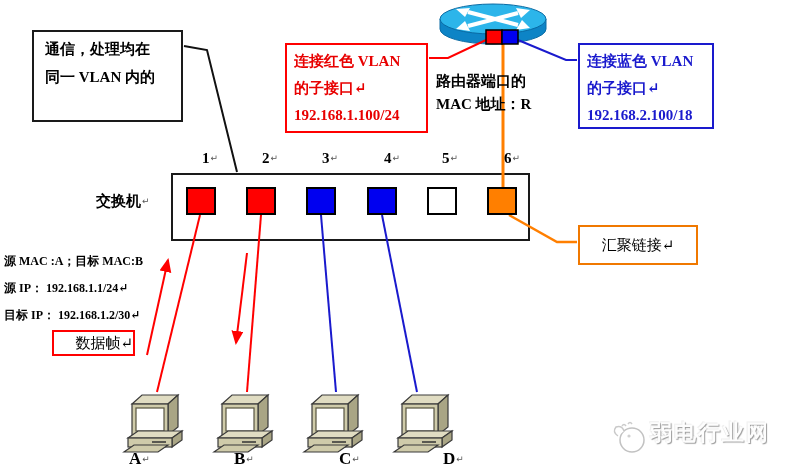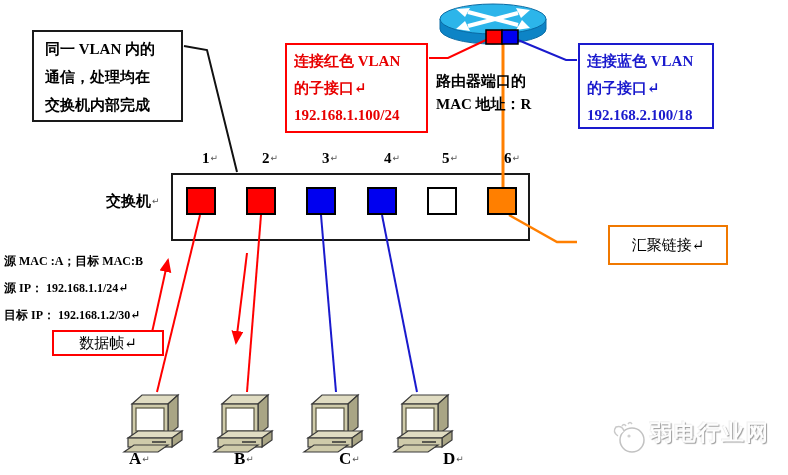--- a/index.html
+++ b/index.html
@@ -27,21 +27,21 @@
   .trunkbox{font-size:15px;text-align:center;line-height:36px;}
   
   .switch-box{box-sizing:border-box;position:absolute;left:171px;top:173px;width:359px;height:68px;
     border:2px solid #1a1a1a;background:#fff;z-index:1;}
   .port{box-sizing:border-box;position:absolute;top:187px;width:30px;height:28px;border:2px solid #000;z-index:4;}
   .port-red{background:#ff0000;}
   .port-blue{background:#0000f0;}
   .port-none{background:#ffffff;}
   .port-trunk{background:#ff7f00;}
   .port-num{position:absolute;top:150px;z-index:5;font-size:15px;font-weight:bold;white-space:nowrap;}
-  .switch-label{position:absolute;left:106px;top:192px;font-size:15px;font-weight:bold;z-index:5;white-space:nowrap;}
+  .switch-label{position:absolute;left:96px;top:192px;font-size:15px;font-weight:bold;z-index:5;white-space:nowrap;}
   .pc-label{position:absolute;top:449px;font-size:17px;font-weight:bold;z-index:5;white-space:nowrap;}
   .ret{font-size:9px;font-weight:normal;color:#555;margin-left:1px;vertical-align:2px;font-family:"DejaVu Sans",sans-serif;}
   #lines{position:absolute;left:0;top:0;z-index:3;pointer-events:none;}
   .router-svg{position:absolute;left:428px;top:0;z-index:2;}
   .pc{position:absolute;z-index:2;}
   .watermark{position:absolute;left:608px;top:418px;z-index:6;display:flex;}
   .watermark .wm-text{
     font-size:22px;font-weight:bold;letter-spacing:2px;color:#fdfdfd;
     text-shadow:1px 1px 1px #9b9b9b, -1px -1px 0 #efefef;
     font-family:"Liberation Sans","DejaVu Sans",sans-serif;
@@ -90,23 +90,22 @@
     </g>
     <g fill="#fff">
       <polygon points="28,9 42,8 37,17"></polygon>
       <polygon points="102,28 88,30 94,20"></polygon>
       <polygon points="102,10 88,8 93,18"></polygon>
       <polygon points="28,29 42,31 37,21"></polygon>
     </g>
   </svg>
 
   <div class="note note-black same-vlan" style="left:32px;top:30px;width:151px;height:92px;">
+    <div class="nline">通信，处理均在</div>
     <div class="nline">同一 VLAN 内的</div>
-    <div class="nline">通信，处理均在</div>
-    <div class="nline">交换机内部完成</div>
   </div>
 
   <div class="note note-red vlan-note" style="left:285px;top:43px;width:143px;height:90px;">
     <div class="nline">连接红色 VLAN</div>
     <div class="nline">的子接口↵</div>
     <div class="nline">192.168.1.100/24</div>
   </div>
 
   <div class="abs router-mac" style="left:436px;top:62px;">
     <div>路由器端口的</div>
@@ -129,31 +128,31 @@
   <div class="port-num" style="left:442px;"><span>5</span><span class="ret">↵</span></div>
   <div class="port-num" style="left:504px;"><span>6</span><span class="ret">↵</span></div>
 
   <div class="port port-red" style="left:186px;"></div>
   <div class="port port-red" style="left:246px;"></div>
   <div class="port port-blue" style="left:306px;"></div>
   <div class="port port-blue" style="left:367px;"></div>
   <div class="port port-none" style="left:427px;"></div>
   <div class="port port-trunk" style="left:487px;"></div>
 
-  <div class="note note-orange trunkbox" style="left:608px;top:225px;width:120px;height:40px;">
+  <div class="note note-orange trunkbox" style="left:578px;top:225px;width:120px;height:40px;">
     <span>汇聚链接↵</span>
   </div>
 
   <div class="abs frame-info" style="left:4px;top:0;">
     <div class="nline" style="top:253px;">源 MAC :A；目标 MAC:B</div>
     <div class="nline" style="top:280px;">源 IP： 192.168.1.1/24↵</div>
     <div class="nline" style="top:307px;">目标 IP： 192.168.1.2/30↵</div>
   </div>
 
-  <div class="note note-red dataframe" style="left:52px;top:330px;width:112px;height:26px;">
+  <div class="note note-red dataframe" style="left:52px;top:330px;width:83px;height:26px;text-align:right;">
     <span>数据帧↵</span>
   </div>
 
   <svg width="0" height="0" style="position:absolute;">
     <defs>
       <g id="pc">
         <polygon points="10,13 46,13 56,4 20,4" fill="#e0dcc2" stroke="#3a3a3a" stroke-width="1.2"></polygon>
         <polygon points="46,13 56,4 56,36 46,44" fill="#a9a585" stroke="#3a3a3a" stroke-width="1.2"></polygon>
         <rect x="10" y="13" width="36" height="31" fill="#cfcbaa" stroke="#3a3a3a" stroke-width="1.2"></rect>
         <rect x="14" y="17" width="28" height="23" fill="#ffffff" stroke="#55533e" stroke-width="1.2"></rect>

